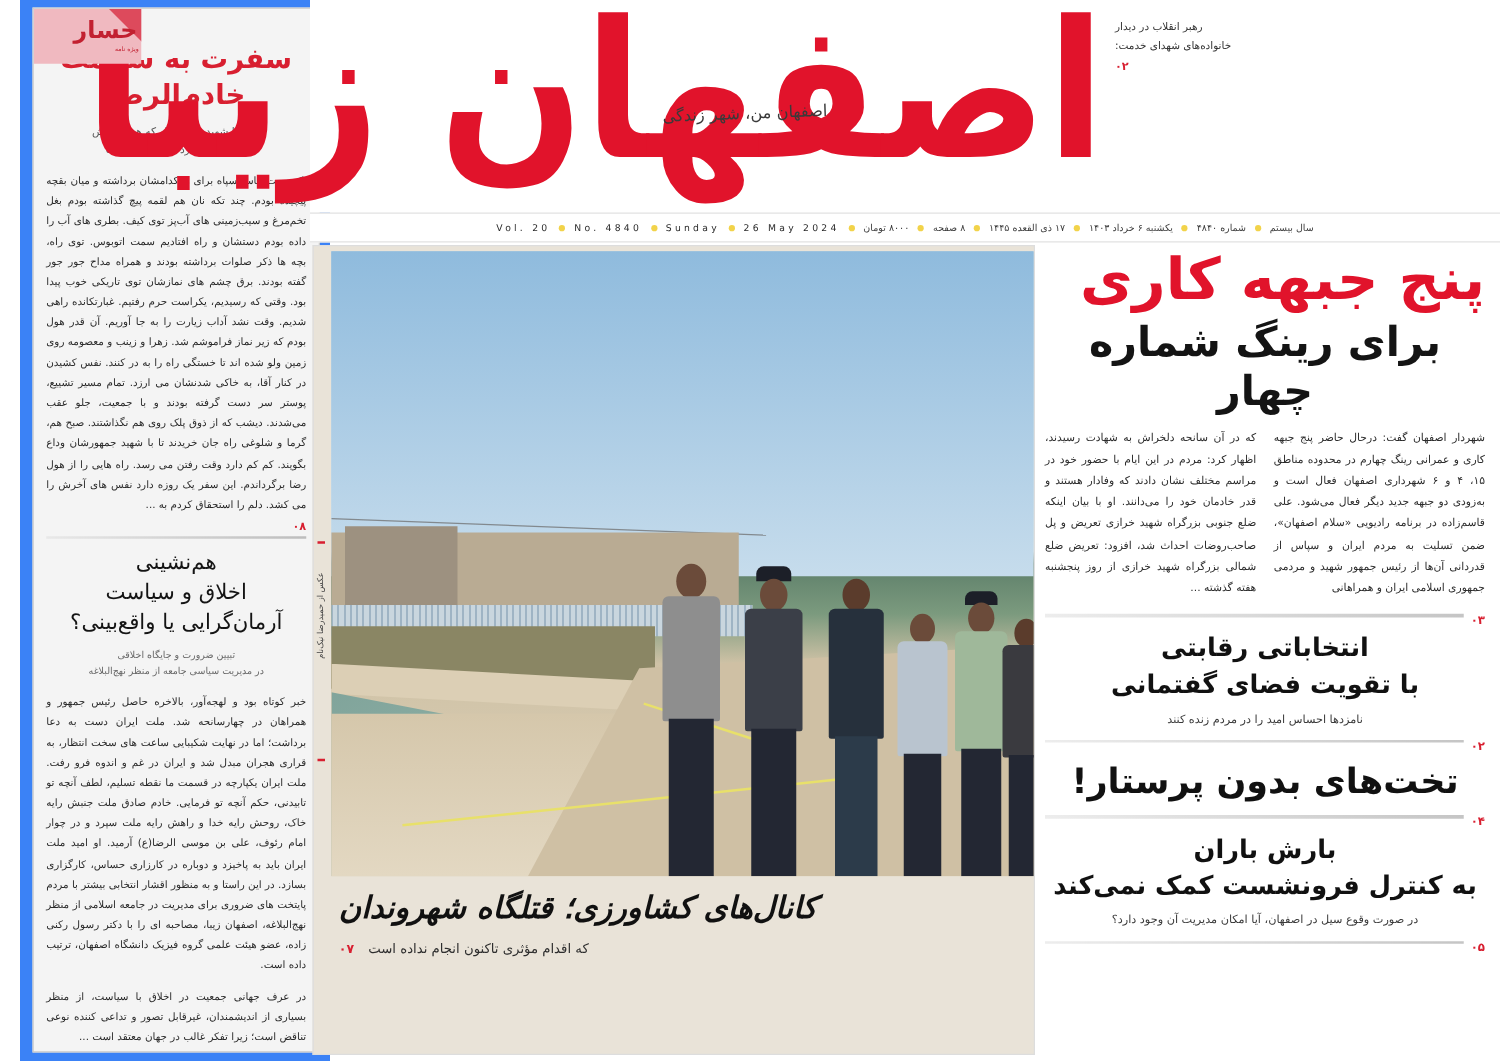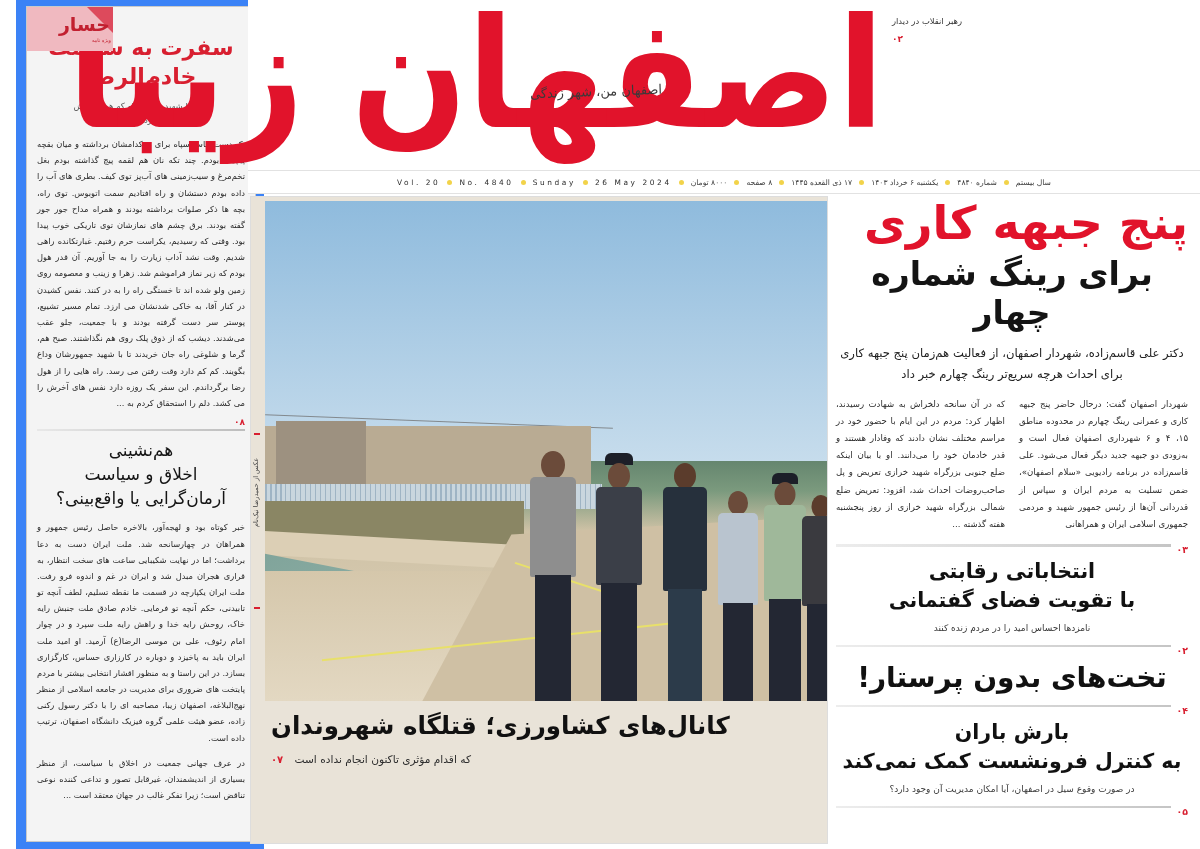--- a/index.html
+++ b/index.html
@@ -186,21 +186,21 @@
   .p-body{position:absolute;left:50%;transform:translateX(-50%);border-radius:5px 5px 2px 2px;}
   .p-legs{position:absolute;left:50%;transform:translateX(-50%);background:#232733;}
   .cap{position:absolute;left:50%;transform:translateX(-50%);background:#1c1f28;border-radius:6px 6px 0 0;}
 
   .photo-caption{
     position:absolute;left:14px;top:512px;width:548px;
     text-align:left;direction:rtl;padding-left:6px;
   }
   .pc-head{
     font-size:24.5px;line-height:1.35;font-weight:bold;color:#111;
-    text-align:left;letter-spacing:-0.6px;
+    text-align:left;letter-spacing:-0.6px;font-style:italic;
   }
   .pc-deck{
     font-size:10.6px;line-height:1.75;color:#2e2e2e;text-align:left;margin-top:8px;
   }
   .pc-page{
     display:inline-block;font-size:10px;color:#d81f30;font-weight:bold;margin-right:8px;
   }
   .photo-credit{
     position:absolute;left:1px;top:330px;
     font-size:6.6px;color:#444;white-space:nowrap;
@@ -270,35 +270,40 @@
       </div>
       <div class="col-body">یک دست لباس سپاه برای هرکدامشان برداشته و میان بقچه پیچیده بودم. چند تکه نان هم لقمه پیچ گذاشته بودم بغل تخم‌مرغ و سیب‌زمینی های آب‌پز توی کیف. بطری های آب را داده بودم دستشان و راه افتادیم سمت اتوبوس. توی راه، بچه ها ذکر صلوات برداشته بودند و همراه مداح جور جور گفته بودند. برق چشم های نمازشان توی تاریکی خوب پیدا بود. وقتی که رسیدیم، یکراست حرم رفتیم. غبارتکانده راهی شدیم. وقت نشد آداب زیارت را به جا آوریم. آن قدر هول بودم که زیر نماز فراموشم شد. زهرا و زینب و معصومه روی زمین ولو شده اند تا خستگی راه را به در کنند. نفس کشیدن در کنار آقا، به خاکی شدنشان می ارزد. تمام مسیر تشییع، پوستر سر دست گرفته بودند و با جمعیت، جلو عقب می‌شدند. دیشب که از ذوق پلک روی هم نگذاشتند. صبح هم، گرما و شلوغی راه جان خریدند تا با شهید جمهورشان وداع بگویند. کم کم دارد وقت رفتن می رسد. راه هایی را از هول رضا برگرداندم. این سفر یک روزه دارد نفس های آخرش را می کشد. دلم را استحقاق کردم به ...</div>
       <span class="pageref">۰۸</span>
       <div class="pageref-rule"></div>
 
       <div class="sec-title">
         <div>هم‌نشینی</div>
         <div>اخلاق و سیاست</div>
         <div>آرمان‌گرایی یا واقع‌بینی؟</div>
       </div>
+      <div class="sec-deck">
+        <div>تبیین ضرورت و جایگاه اخلاقی</div>
+        <div>در مدیریت سیاسی جامعه از منظر نهج‌البلاغه</div>
+      </div>
       <div class="col-body">خبر کوتاه بود و لهجه‌آور، بالاخره حاصل رئیس جمهور و همراهان در چهارسانحه شد. ملت ایران دست به دعا برداشت؛ اما در نهایت شکیبایی ساعت های سخت انتظار، به قراری هجران مبدل شد و ایران در غم و اندوه فرو رفت. ملت ایران یکپارچه در قسمت ما نقطه تسلیم، لطف آنچه تو تابیدنی، حکم آنچه تو فرمایی. خادم صادق ملت جنبش رایه خاک، روحش رایه خدا و راهش رایه ملت سپرد و در چوار امام رئوف، علی بن موسی الرضا(ع) آرمید. او امید ملت ایران باید به پاخیزد و دوباره در کارزاری حساس، کارگزاری بسازد. در این راستا و به منظور اقشار انتخابی بیشتر با مردم پایتخت های ضروری برای مدیریت در جامعه اسلامی از منظر نهج‌البلاغه، اصفهان زیبا، مصاحبه ای را با دکتر رسول رکنی زاده، عضو هیئت علمی گروه فیزیک دانشگاه اصفهان، ترتیب داده است.</div>
       <div class="col-body">در عرف جهانی جمعیت در اخلاق با سیاست، از منظر بسیاری از اندیشمندان، غیرقابل تصور و تداعی کننده نوعی تناقض است؛ زیرا تفکر غالب در جهان معتقد است ...</div>
 
     </div>
   </div>
 
   <div class="masthead">
     <div class="logo-wrap">
       <div class="logo-text">اصفهان زیبا</div>
       <div class="logo-tagline">اصفهان من، شهر زندگی</div>
     </div>
 
     <div class="top-right">
       <div class="tr-kicker">
         <div>رهبر انقلاب در دیدار</div>
+        <div>خانواده‌های شهدای خدمت:</div>
       </div>
       <div class="tr-page">۰۲</div>
     </div>
   </div>
 
   <div class="datebar">
     <span class="seg">سال بیستم</span>
     <span class="dot"></span>
     <span class="seg">شماره ۴۸۴۰</span>
     <span class="dot"></span>
@@ -378,24 +383,20 @@
         <span>که اقدام مؤثری تاکنون انجام نداده است</span>
         <span class="pc-page">۰۷</span>
       </div>
     </div>
   </div>
 
   <div class="right-col">
 
     <div class="main-head-red">پنج جبهه کاری</div>
     <div class="main-head-blk">برای رینگ شماره چهار</div>
-    <div class="main-deck">
-      <div>دکتر علی قاسم‌زاده، شهردار اصفهان، از فعالیت هم‌زمان پنج جبهه کاری</div>
-      <div>برای احداث هرچه سریع‌تر رینگ چهارم خبر داد</div>
-    </div>
     <div class="two-col">
       <p style="margin:0 0 6px 0;">شهردار اصفهان گفت: درحال حاضر پنج جبهه کاری و عمرانی رینگ چهارم در محدوده مناطق ۱۵، ۴ و ۶ شهرداری اصفهان فعال است و به‌زودی دو جبهه جدید دیگر فعال می‌شود. علی قاسم‌زاده در برنامه رادیویی «سلام اصفهان»، ضمن تسلیت به مردم ایران و سپاس از قدردانی آن‌ها از رئیس جمهور شهید و مردمی جمهوری اسلامی ایران و همراهانی</p>
       <p style="margin:0;">که در آن سانحه دلخراش به شهادت رسیدند، اظهار کرد: مردم در این ایام با حضور خود در مراسم مختلف نشان دادند که وفادار هستند و قدر خادمان خود را می‌دانند. او با بیان اینکه ضلع جنوبی بزرگراه شهید خرازی تعریض و پل صاحب‌روضات احداث شد، افزود: تعریض ضلع شمالی بزرگراه شهید خرازی از روز پنجشنبه هفته گذشته ...</p>
     </div>
     <div class="ref-row">
       <span class="st-ref" style="margin-top:0;">۰۳</span>
       <span class="st-rule"></span>
     </div>
 
     <div class="story">

